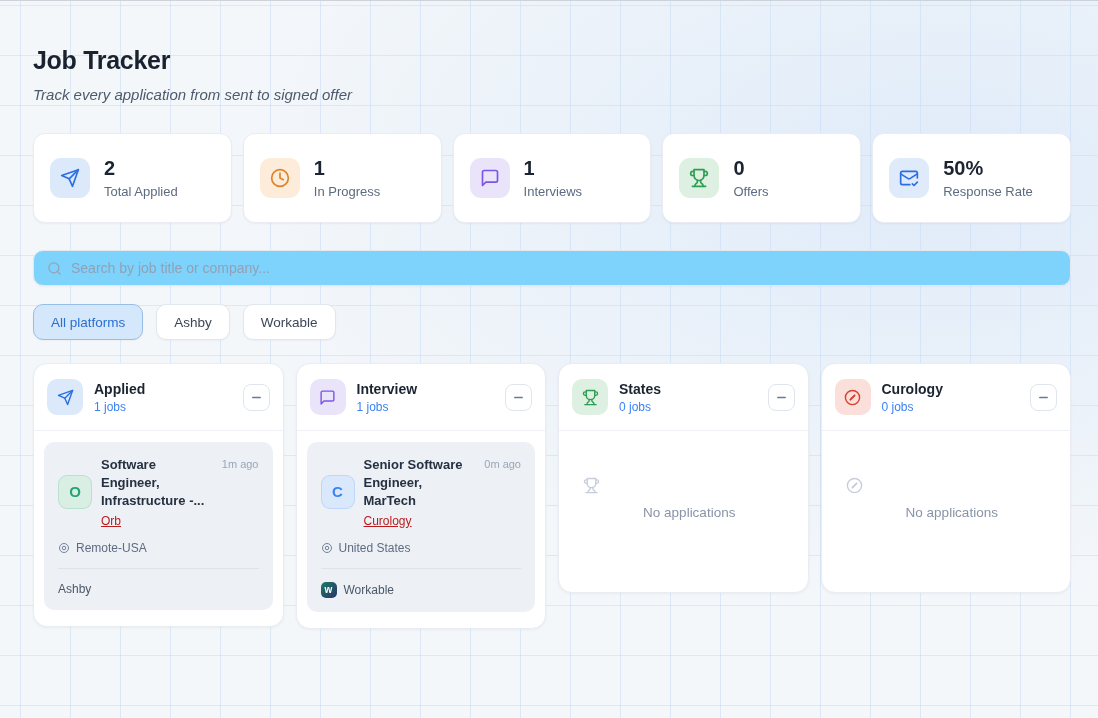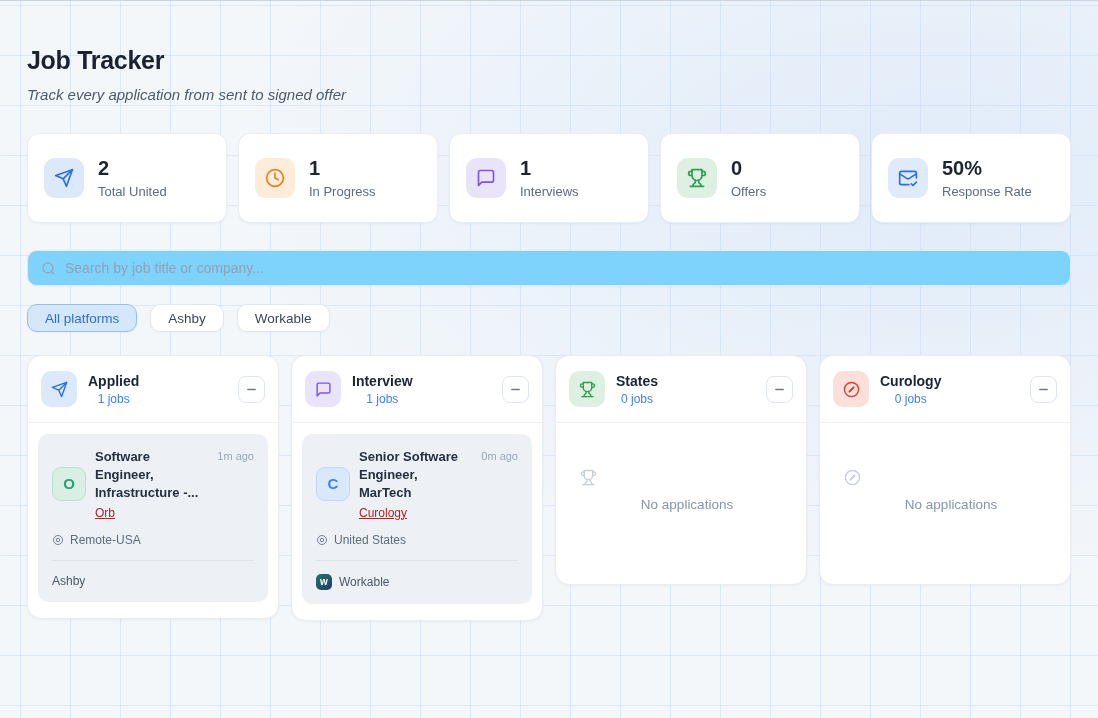--- a/index.html
+++ b/index.html
@@ -9,21 +9,21 @@
     background-color:#f4f7fa;
     background-image:
       radial-gradient(ellipse at 85% 25%, rgba(199,221,248,0.45), transparent 55%),
       linear-gradient(rgba(165,199,242,0.30) 1px, transparent 1px),
       linear-gradient(90deg, rgba(165,199,242,0.30) 1px, transparent 1px);
     background-size:auto, 50px 50px, 50px 50px;
     background-position:0 0, 20px 5px, 20px 5px;
     border-top:1px solid #ccd2da;
     color:#1a2230;
   }
-  .page { padding:45px 27px 0; }
+  .page { padding:45px 27px 0;margin-left:6px; }
 
   
   .page-title { font-size:25px; font-weight:700; letter-spacing:-0.3px; color:#1a2230; }
   .page-subtitle { margin-top:11px; font-size:15px; color:#4d5a6b;font-style:italic; }
 
   
   .stats { margin-top:30px; display:grid; grid-template-columns:repeat(5,1fr); gap:11px; }
   .stat-card {
     background:#fff; border:1px solid #e9edf3; border-radius:12px; height:90px;
     display:flex; align-items:center; gap:14px; padding:0 16px;
@@ -49,34 +49,34 @@
   .search-bar svg { color:#96a2b5; flex:0 0 auto; }
   .search-bar input {
     flex:1; border:none; outline:none; background:transparent;
     font-family:inherit; font-size:14px; color:#33404f;
   }
   .search-bar input::placeholder { color:#93a0b4; }
 
   
   .filters { margin-top:18px; display:flex; gap:13px; }
   .pill {
-    height:28px; padding:0 17px; border-radius:10px; font-family:inherit;
+    height:36px; padding:0 17px; border-radius:10px; font-family:inherit;
     font-size:13.5px; display:inline-flex; align-items:center; cursor:pointer;
     background:#fff; border:1px solid #e1e7ef; color:#3c4656;
     box-shadow:0 1px 2px rgba(16,24,40,0.04);
   }
   .pill.active { background:#d5e7fa; border-color:#96bfe8; color:#2c6fd1; }
 
   
   .board { margin-top:23px; display:grid; grid-template-columns:repeat(4,1fr); gap:12px; align-items:start; }
   .column {
     background:#fff; border:1px solid #e9edf3; border-radius:14px;
     box-shadow:0 1px 3px rgba(16,24,40,0.05); overflow:hidden;
   }
-  .column-header { display:flex; align-items:center; gap:11px; padding:15px 13px; border-bottom:1px solid #eef1f6;text-align:center; }
+  .column-header { display:flex; align-items:center; gap:11px; padding:15px 13px; border-bottom:1px solid #eef1f6; }
   .col-tile { width:36px; height:36px; border-radius:10px; flex:0 0 36px;
     display:flex; align-items:center; justify-content:center; }
   .col-title { font-size:14px; font-weight:700; color:#1b2432; }
   .col-count { font-size:12px; color:#3b82f6; margin-top:3px; }
   .collapse-btn {
     margin-left:auto; width:27px; height:27px; border-radius:8px; cursor:pointer;
     border:1px solid #dfe5ee; background:#fff; color:#6b7a92;
     display:flex; align-items:center; justify-content:center;
   }
   .column-body { padding:11px 10px 16px; }
@@ -116,21 +116,21 @@
 
     <div class="stat-card">
       <div class="stat-tile tile-blue">
         <svg width="20" height="20" viewBox="0 0 24 24" fill="none" stroke="currentColor" stroke-width="2" stroke-linecap="round" stroke-linejoin="round">
             <path d="M22 2 11 13"></path>
             <path d="M22 2 15 22l-4-9-9-4 20-7z"></path>
           </svg>
       </div>
       <div>
         <div class="stat-value">2</div>
-        <div class="stat-label">Total United</div>
+        <div class="stat-label">Total Applied</div>
       </div>
     </div>
 
     <div class="stat-card">
       <div class="stat-tile tile-orange">
         <svg width="20" height="20" viewBox="0 0 24 24" fill="none" stroke="currentColor" stroke-width="2" stroke-linecap="round" stroke-linejoin="round">
             <circle cx="12" cy="12" r="10"></circle>
             <path d="M12 6v6l4 2"></path>
           </svg>
       </div>

